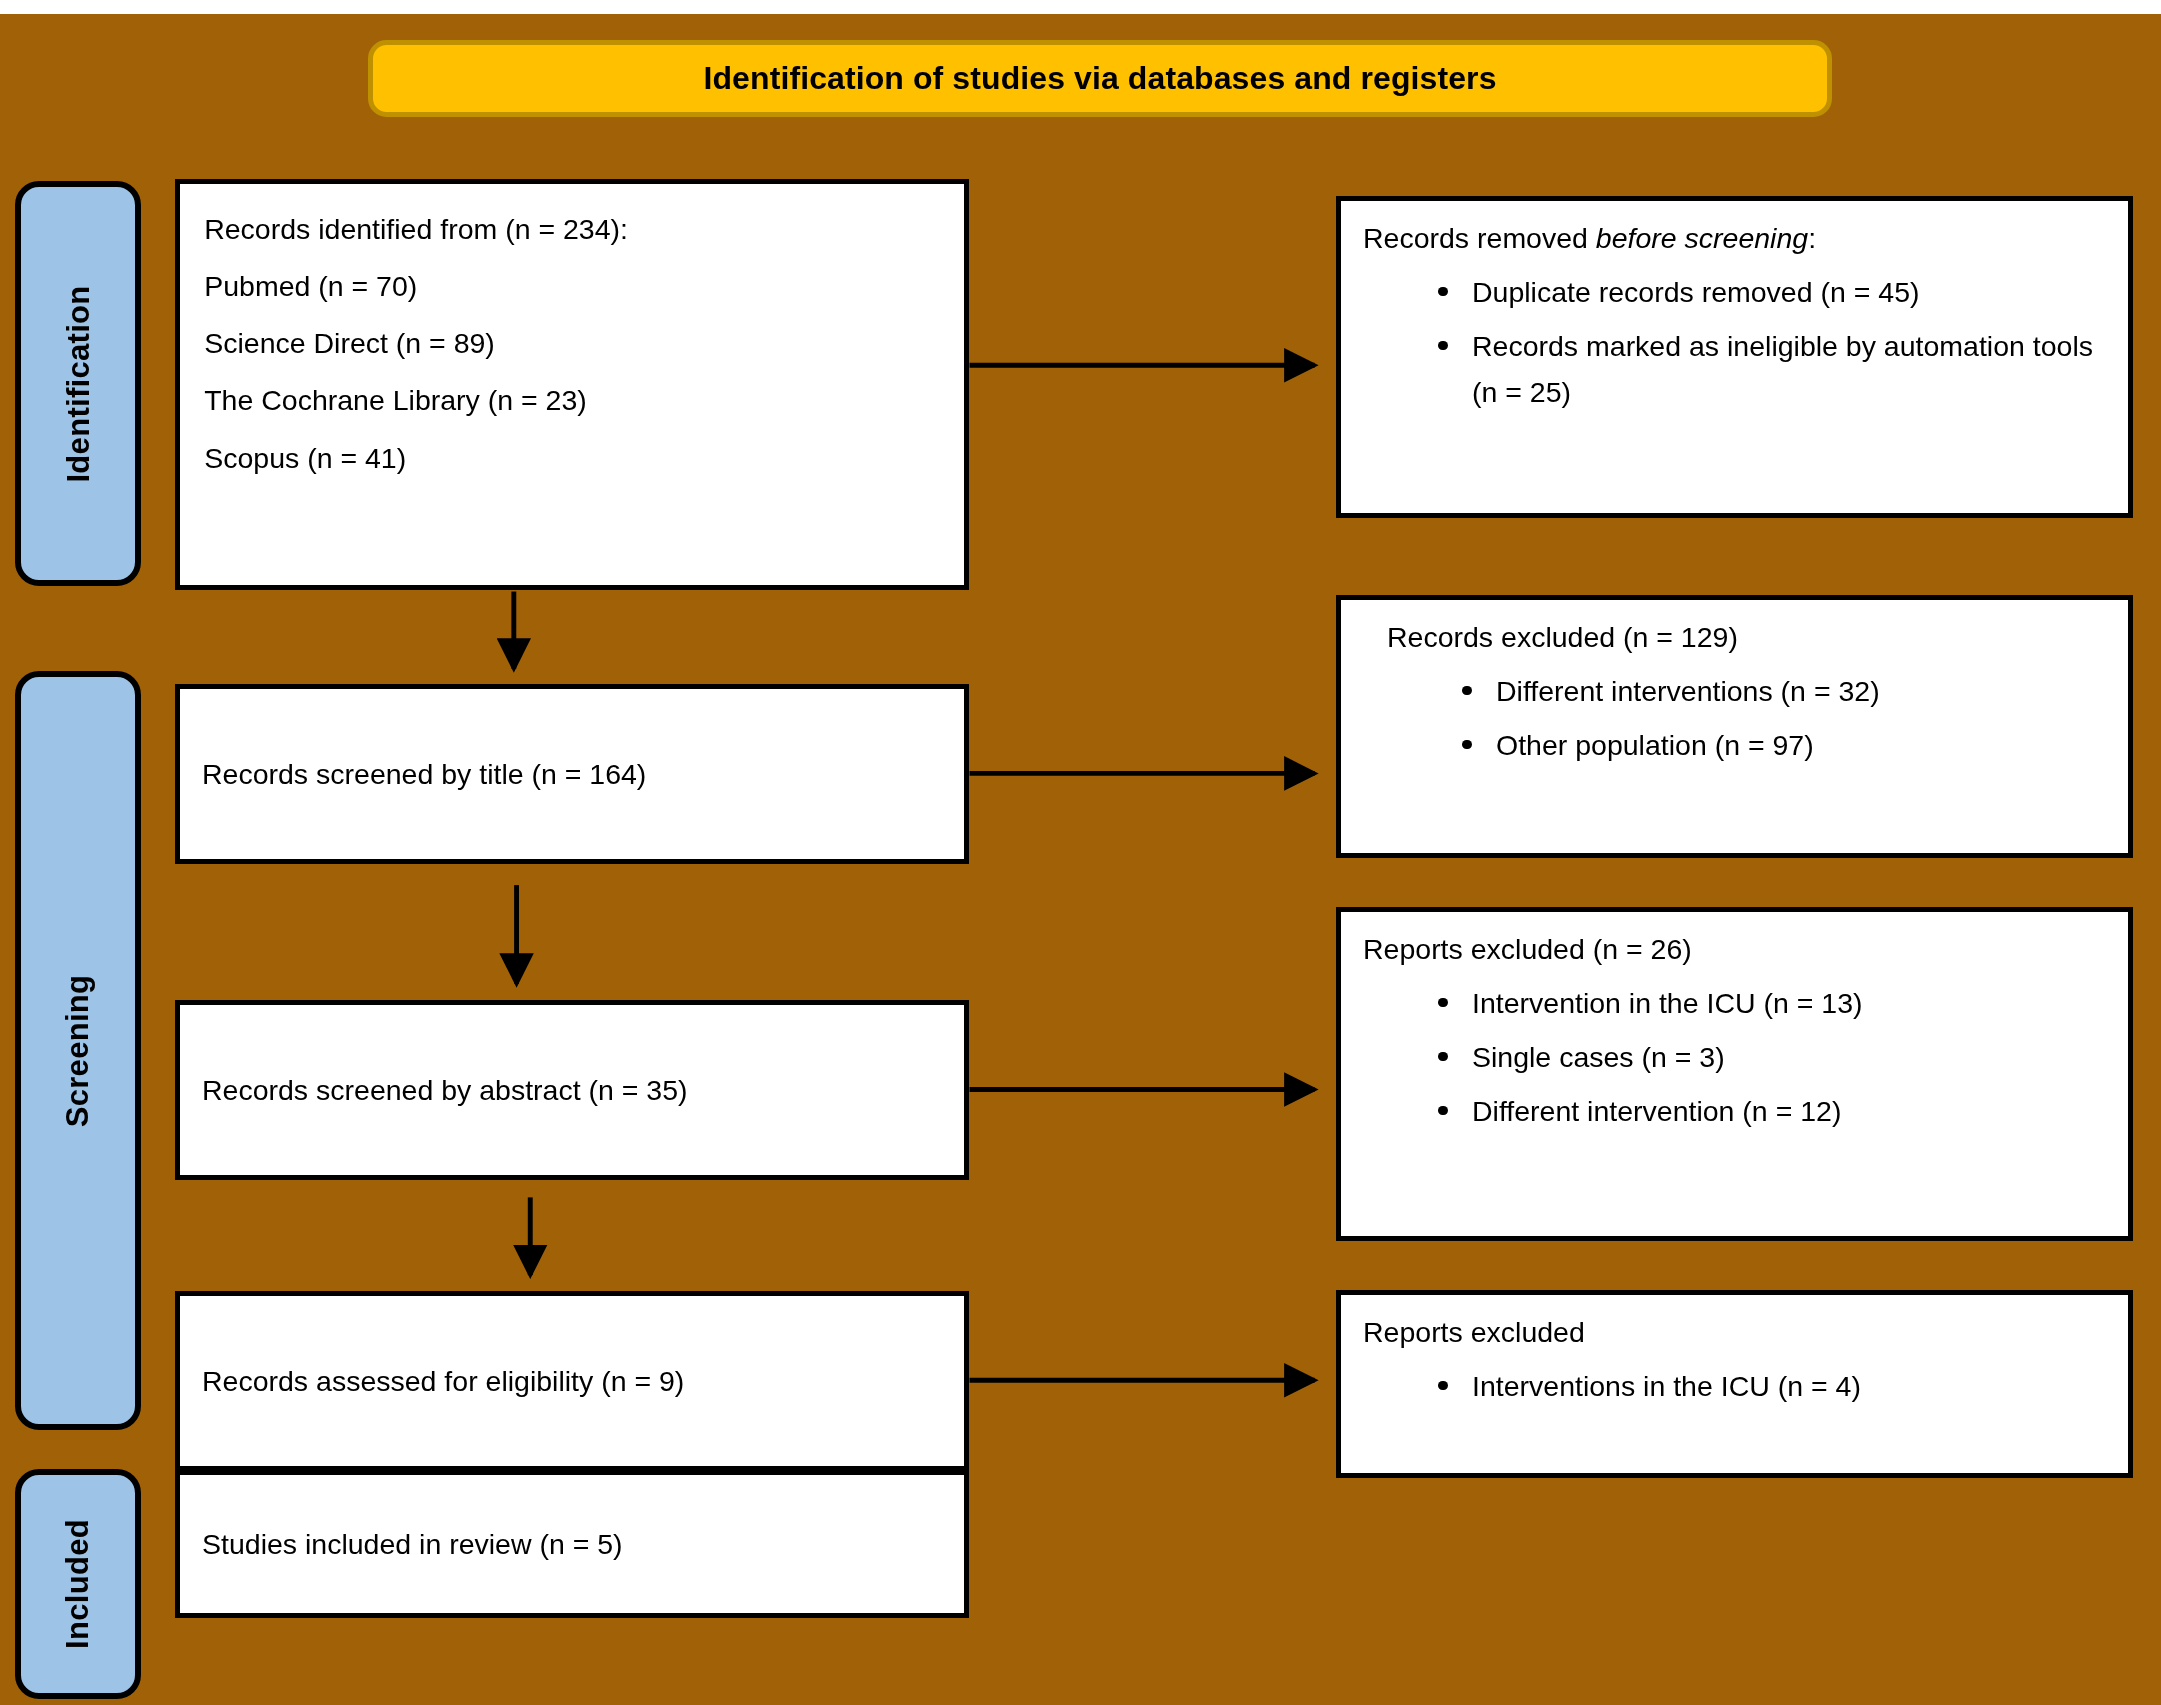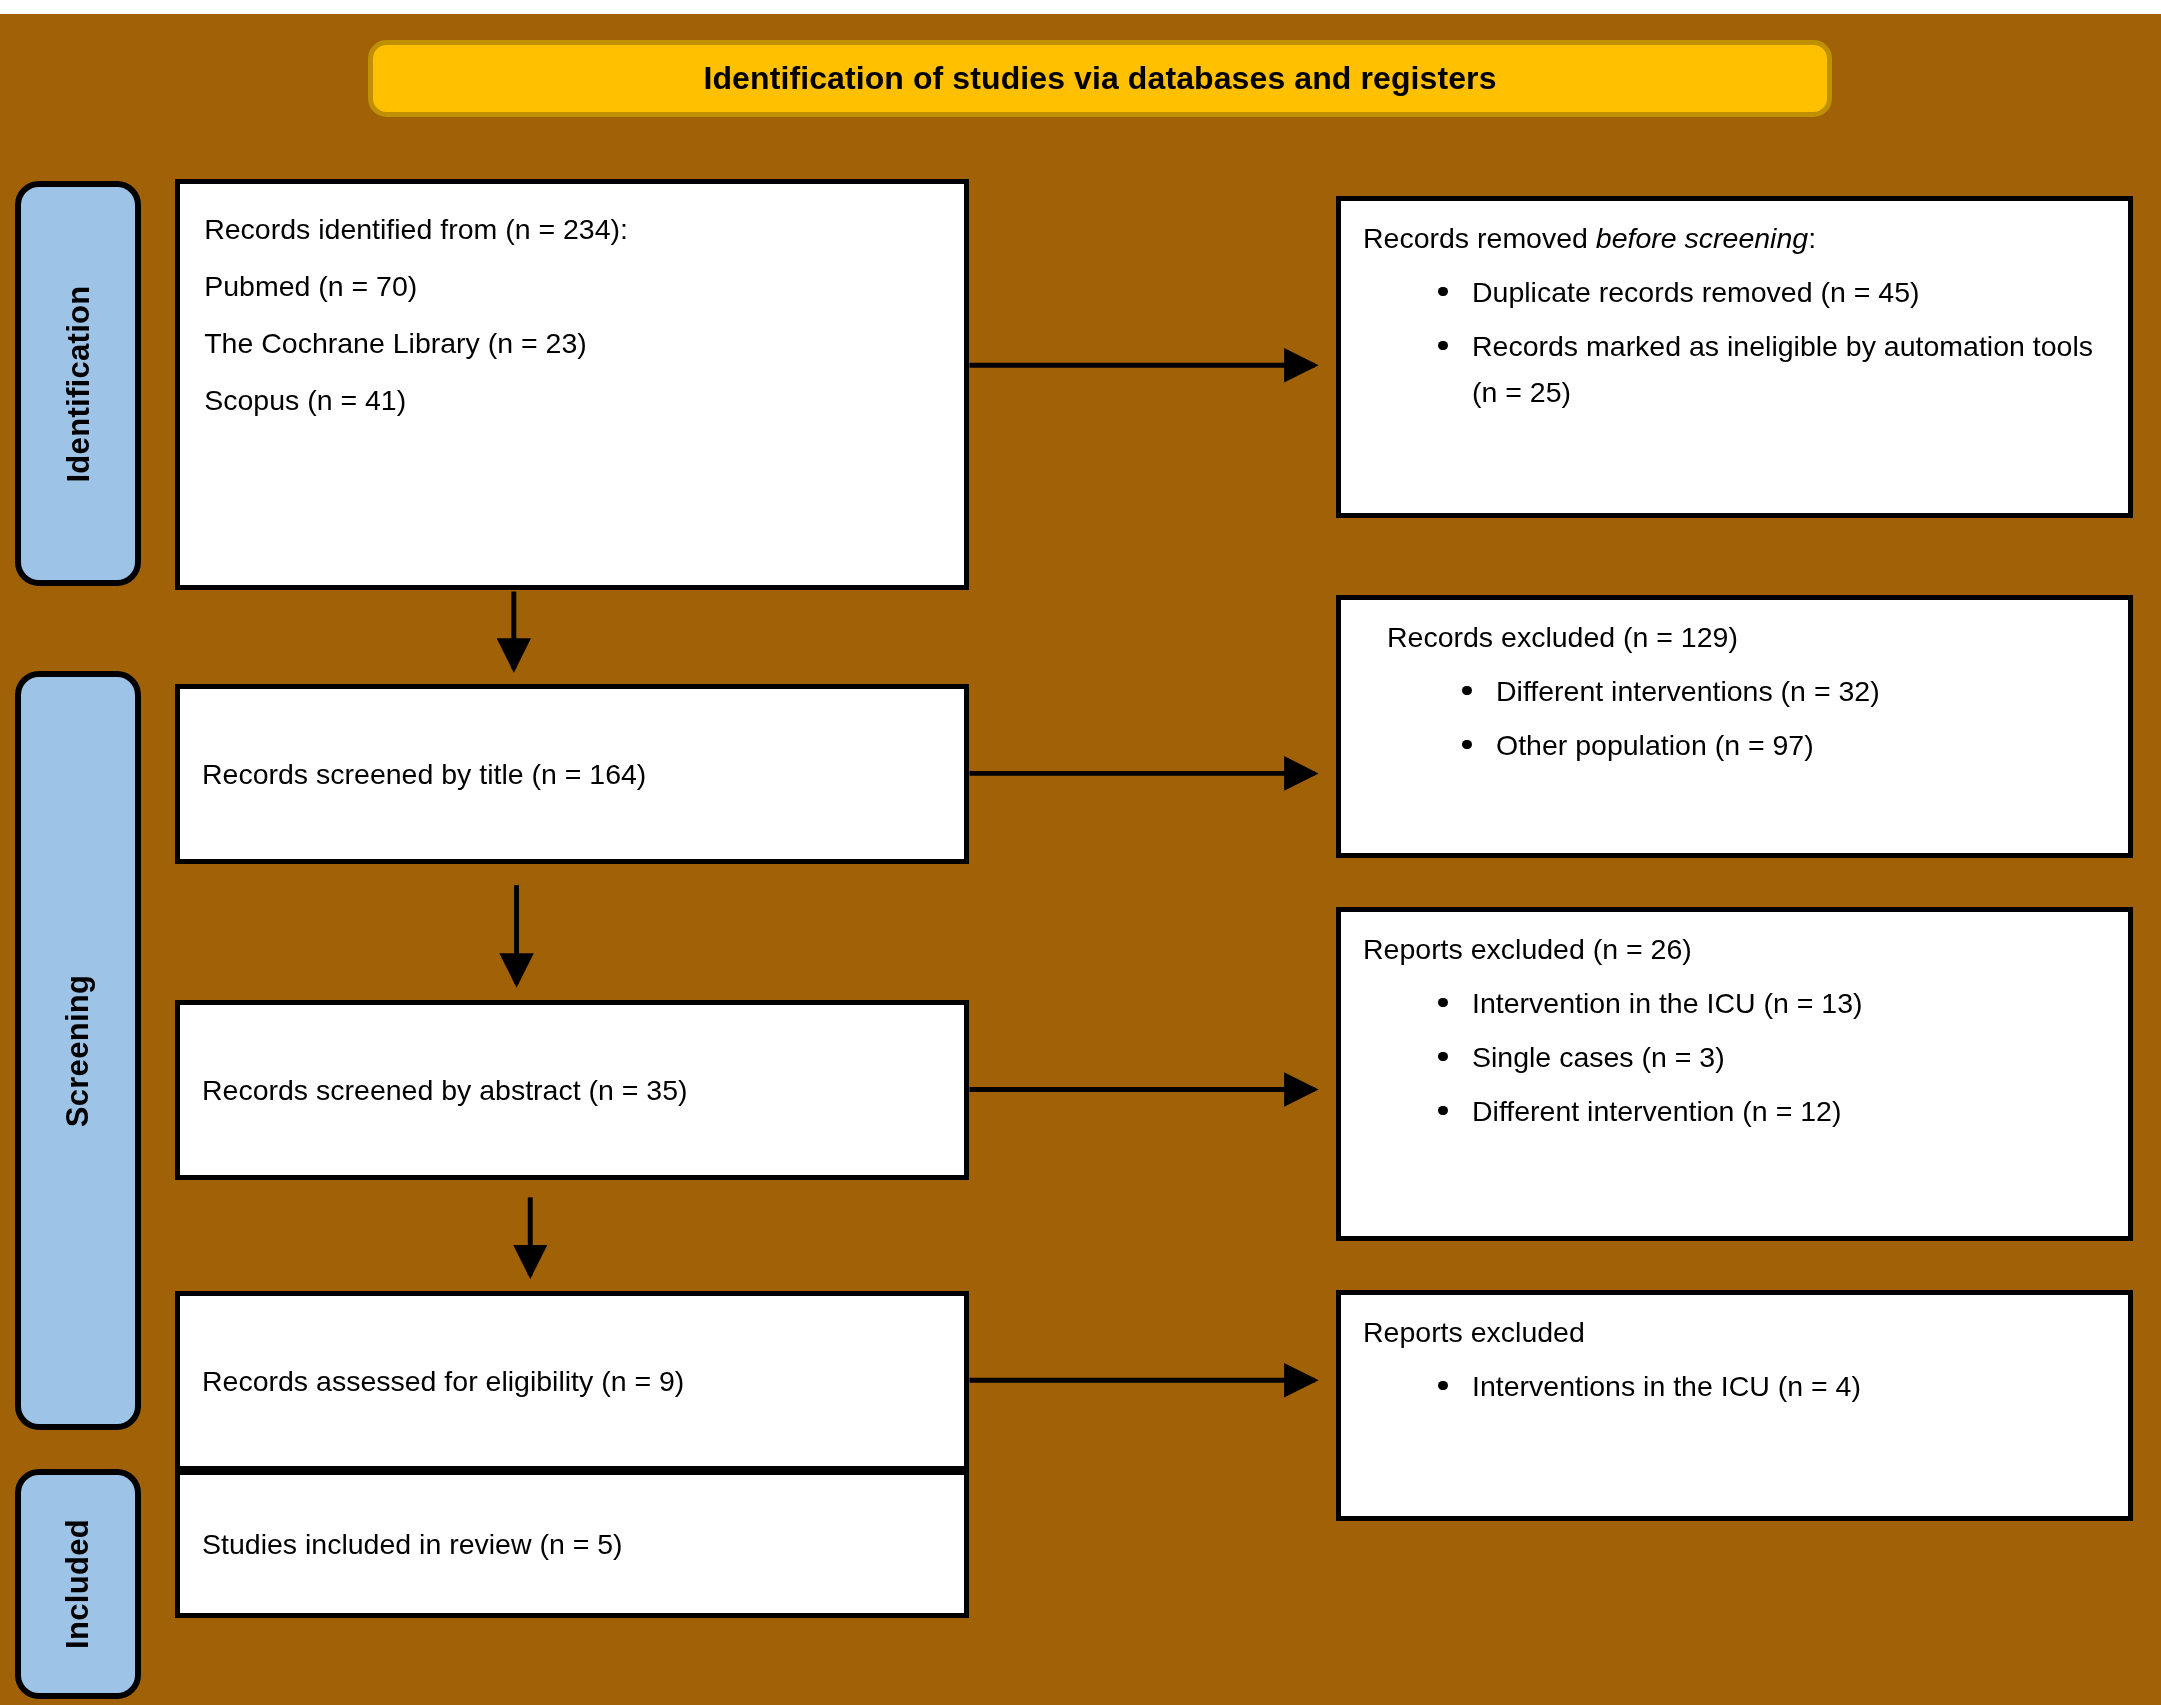--- a/index.html
+++ b/index.html
@@ -115,21 +115,21 @@
   #box-identified   { left: 175px; top: 165px;  width: 794px; height: 411px; }
   #box-title        { left: 175px; top: 670px; width: 794px; height: 180px; text-align: right; }
   #box-abstract     { left: 175px; top: 986px; width: 794px; height: 180px; }
   #box-eligibility  { left: 175px; top: 1277px; width: 794px; height: 180px; }
   #box-included     { left: 175px; top: 1456px; width: 794px; height: 148px; }
 
   
   #box-removed      { left: 1336px; top: 182px;  width: 797px; height: 322px; }
   #box-excluded-129 { left: 1336px; top: 581px; width: 797px; height: 263px; padding-left: 46px; }
   #box-excluded-26  { left: 1336px; top: 893px; width: 797px; height: 334px; }
-  #box-excluded-4   { left: 1336px; top: 1276px; width: 797px; height: 231px; }
+  #box-excluded-4   { left: 1336px; top: 1276px; width: 797px; height: 188px; }
 
   #box-identified .line { margin: 0 0 0 2.2px; padding: 5.5px 0; }
   #box-identified .line:first-child { padding-top: 7.7px; }
 
   
   #connectors {
     position: absolute;
     left: 0; top: 0;
     width: 2161px;
     height: 1705px;
@@ -177,20 +177,21 @@
     <line x1="968" y1="2160" x2="968" y2="2302" stroke="#000000" stroke-width="9" marker-end="url(#arrowhead)"></line>
 
     <line x1="1770" y1="2494" x2="2400" y2="2494" stroke="#000000" stroke-width="9" marker-end="url(#arrowhead)"></line>
 
     <line x1="990" y1="2662" x2="990" y2="2742" stroke="#000000" stroke-width="9" marker-end="url(#arrowhead)"></line>
   </svg>
 
   <div class="flow-box" id="box-identified">
     <div class="line">Records identified from (n = 234):</div>
     <div class="line">Pubmed (n = 70)</div>
+    <div class="line">Science Direct (n = 89)</div>
     <div class="line">The Cochrane Library (n = 23)</div>
     <div class="line">Scopus (n = 41)</div>
   </div>
 
   <div class="flow-box" id="box-removed">
     <div class="line">
       <span>Records removed </span><span class="ital">before screening</span><span>:</span>
     </div>
     <ul>
       <li>Duplicate records removed   (n = 45)</li>

